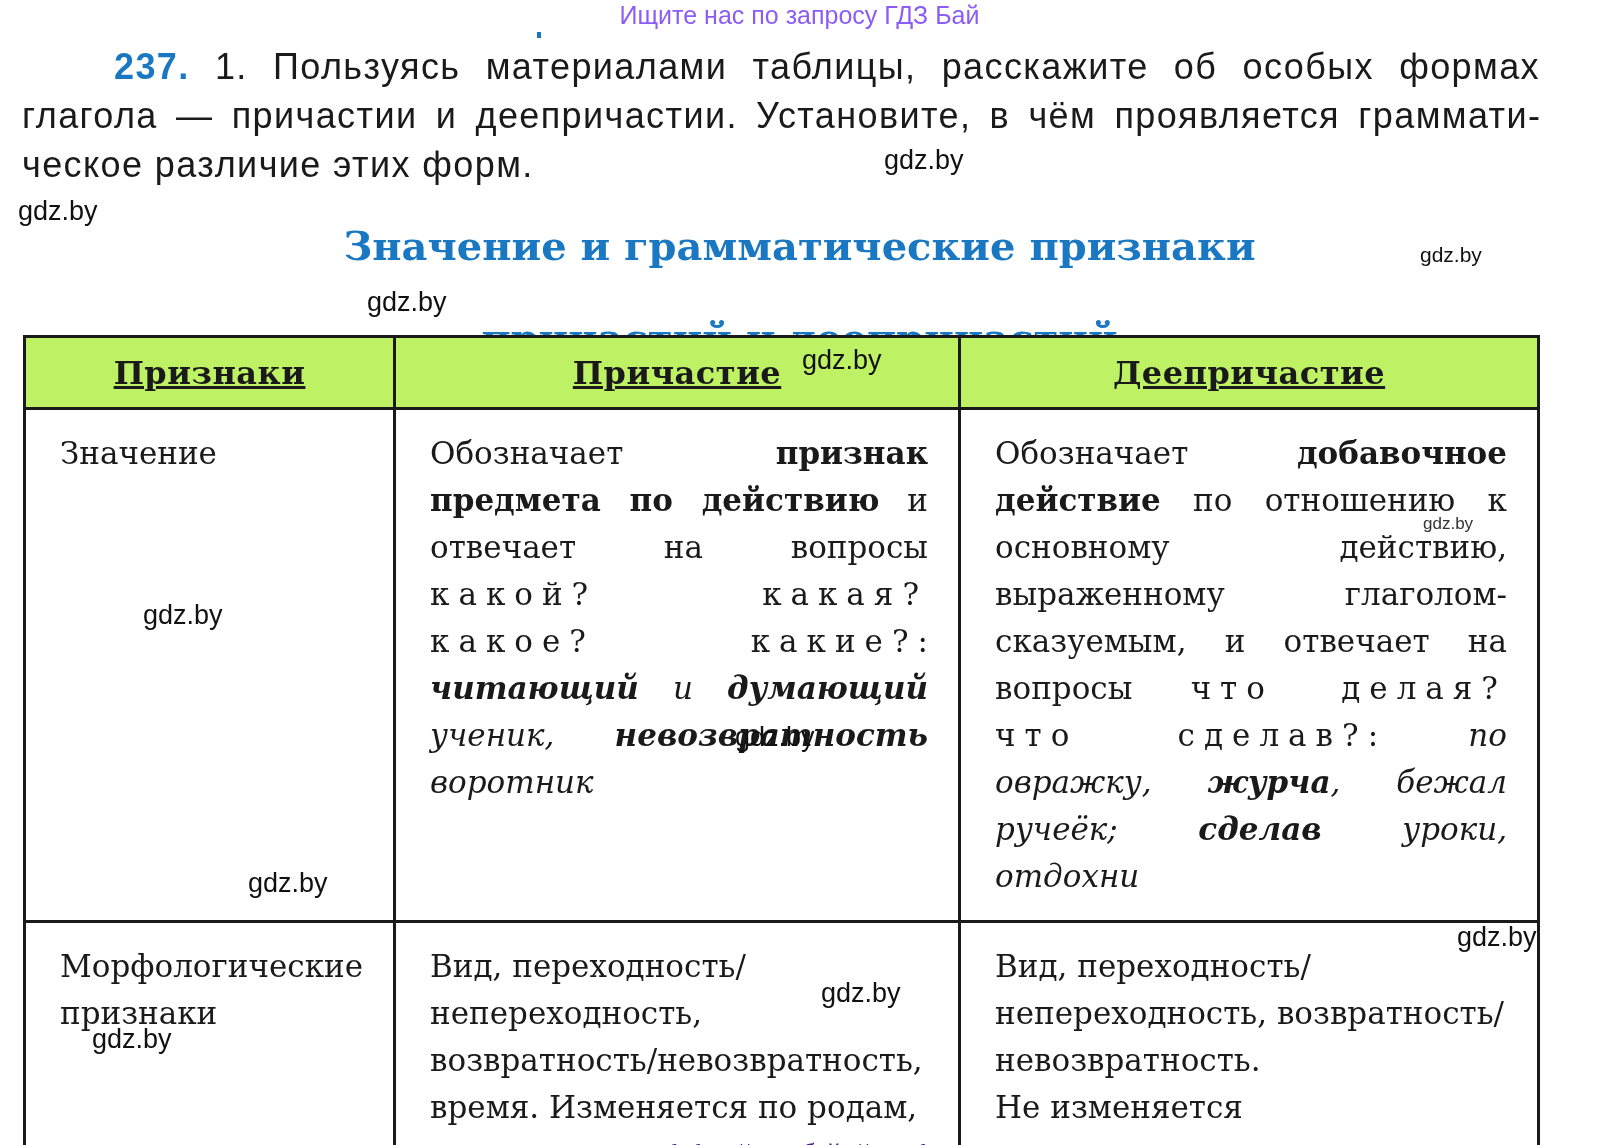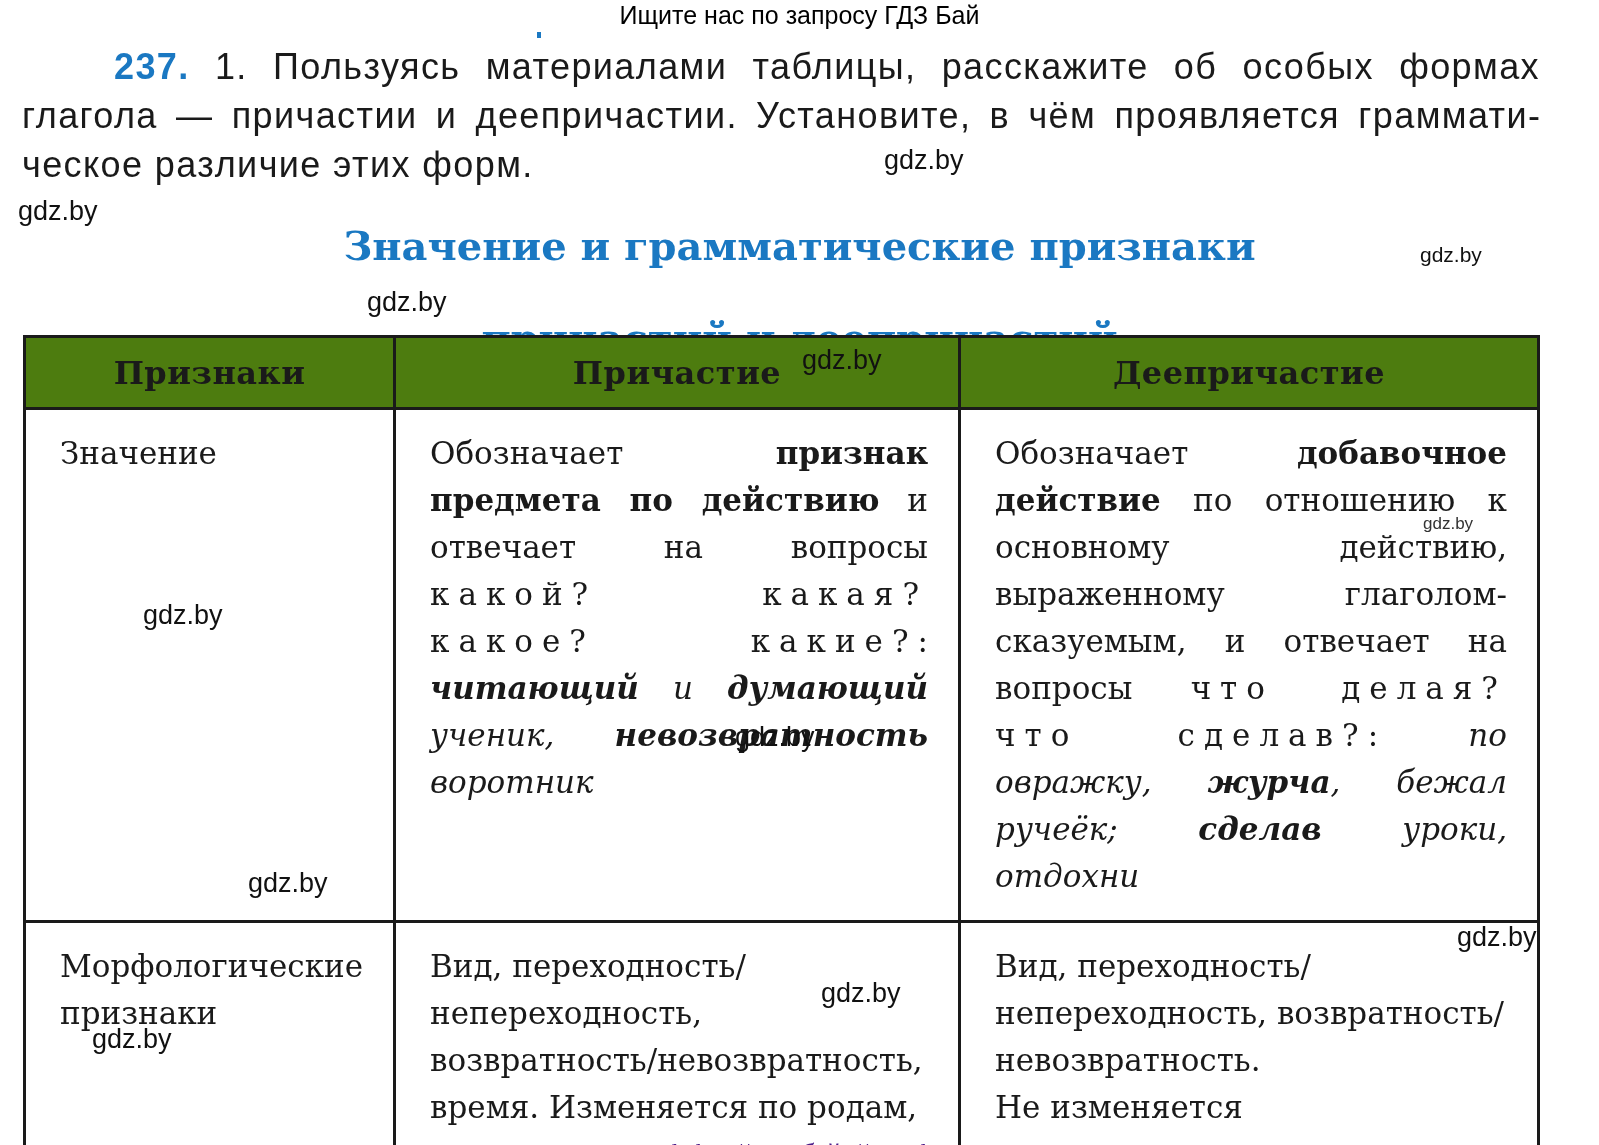--- a/index.html
+++ b/index.html
@@ -1,28 +1,28 @@
 <!DOCTYPE html>
 <html><head>
 <meta charset="utf-8">
 <style>
   html, body { margin:0; padding:0; background:#ffffff; }
   body { width:1599px; height:1145px; position:relative; overflow:hidden; font-family:"Liberation Sans", sans-serif; color:#1a1a1a; }
   .abs { position:absolute; }
-  .top-banner { left:0; width:1599px; top:0; text-align:center; color:#000000; font-size:25px; line-height:30px; font-family:"Liberation Sans", sans-serif; }
+  .top-banner { left:0; width:1599px; top:0; text-align:center; color:#8b5cf6; font-size:25px; line-height:30px; font-family:"Liberation Sans", sans-serif; }
   .top-dot { left:537px; top:32px; width:4px; height:6px; background:#1a78c2; }
   .task { left:22px; top:42px; width:1518px; font-size:36px; line-height:49px; text-align:justify; letter-spacing:1.4px; font-family:"Liberation Sans", sans-serif; }
   .task .num { color:#1a78c2; font-weight:bold; }
   .task .indent { display:inline-block; width:92px; }
   .wm { font-family:"Liberation Sans", sans-serif; color:#111; font-size:27px; line-height:30px; }
   .wm-sm { font-size:17px; line-height:18px; color:#333; }
   .title { left:0; width:1599px; text-align:center; color:#1a78c2; font-family:"DejaVu Serif", serif; font-weight:bold; font-size:40px; line-height:54px; }
   table.tbl { position:absolute; left:23px; top:335px; width:1517px; border-collapse:collapse; font-family:"DejaVu Serif", serif; }
   .tbl th, .tbl td { border:3px solid #1a1a1a; vertical-align:top; }
-  .tbl th { background:#4d7c0f; height:67px; font-size:32px; font-weight:bold; text-align:center; vertical-align:middle; letter-spacing:0.5px; }
+  .tbl th { background:#bef264; height:67px; font-size:32px; font-weight:bold; text-align:center; vertical-align:middle; letter-spacing:0.5px;text-decoration:underline; }
   .tbl td { font-size:31px; line-height:47px; padding:20px 30px 20px 34px; }
   .tbl td.c1 { padding-left:34px; }
   .c1w { width:278px; } .c2w { width:560px;margin-top:48px; }
   .row1 td { height:365px; }
   .row2 td { height:225px; }
   .sp { letter-spacing:9px; }
   .bi { font-weight:bold; font-style:italic; }
   .it { font-style:italic; }
   b { font-weight:bold; }
   .footer { left:0; width:1599px; top:1136px; text-align:center; color:#4b1e8a; font-size:26px; line-height:34px; font-family:Liberation Serif, serif; }

